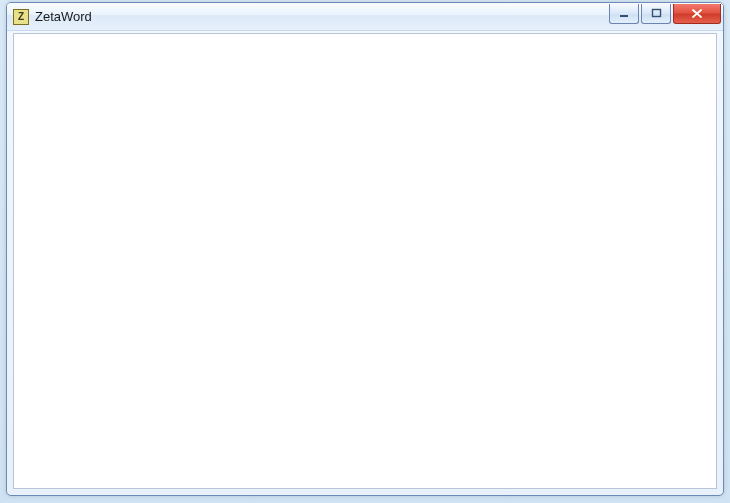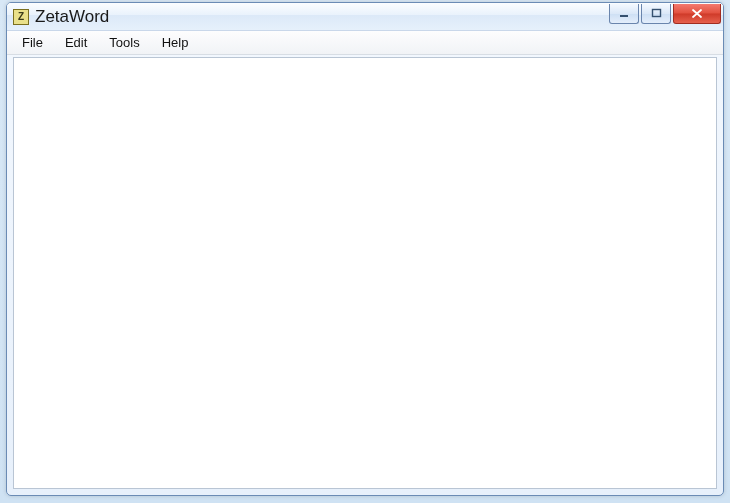--- a/index.html
+++ b/index.html
@@ -36,21 +36,21 @@
     background: #e9e08a;
     border: 1px solid #7a6f1f;
     display: flex; align-items: center; justify-content: center;
     font-size: 10px; font-weight: bold;
     color: #3b3b1a;
     margin-right: 6px;
     line-height: 1;
   }
   .title-text {
     color: #1a1a1a;
-    font-size: 17px;
+    font-size: 13px;
     flex: 0 0 auto;
   }
   .title-spacer { flex: 1 1 auto; }
   .win-controls {
     display: flex;
     height: 20px;
     margin-right: 2px;
     margin-top: -6px;
   }
   .win-btn {
@@ -125,24 +125,18 @@
         </svg>
       </div>
       <div class="win-btn close" title="close">
         <svg width="12" height="11" viewBox="0 0 12 11">
           <path d="M2 2 L10 9 M10 2 L2 9" stroke="currentColor" stroke-width="1.8" stroke-linecap="round"></path>
         </svg>
       </div>
     </div>
   </div>
 
-  <div class="menubar">
-    <div class="menu-item">File</div>
-    <div class="menu-item">Edit</div>
-    <div class="menu-item">Tools</div>
-    <div class="menu-item">Help</div>
-  </div>
 
   <div class="client-area">
     <textarea class="editor" placeholder="" style=""></textarea>
   </div>
 
 </div>
 
 </body></html>

